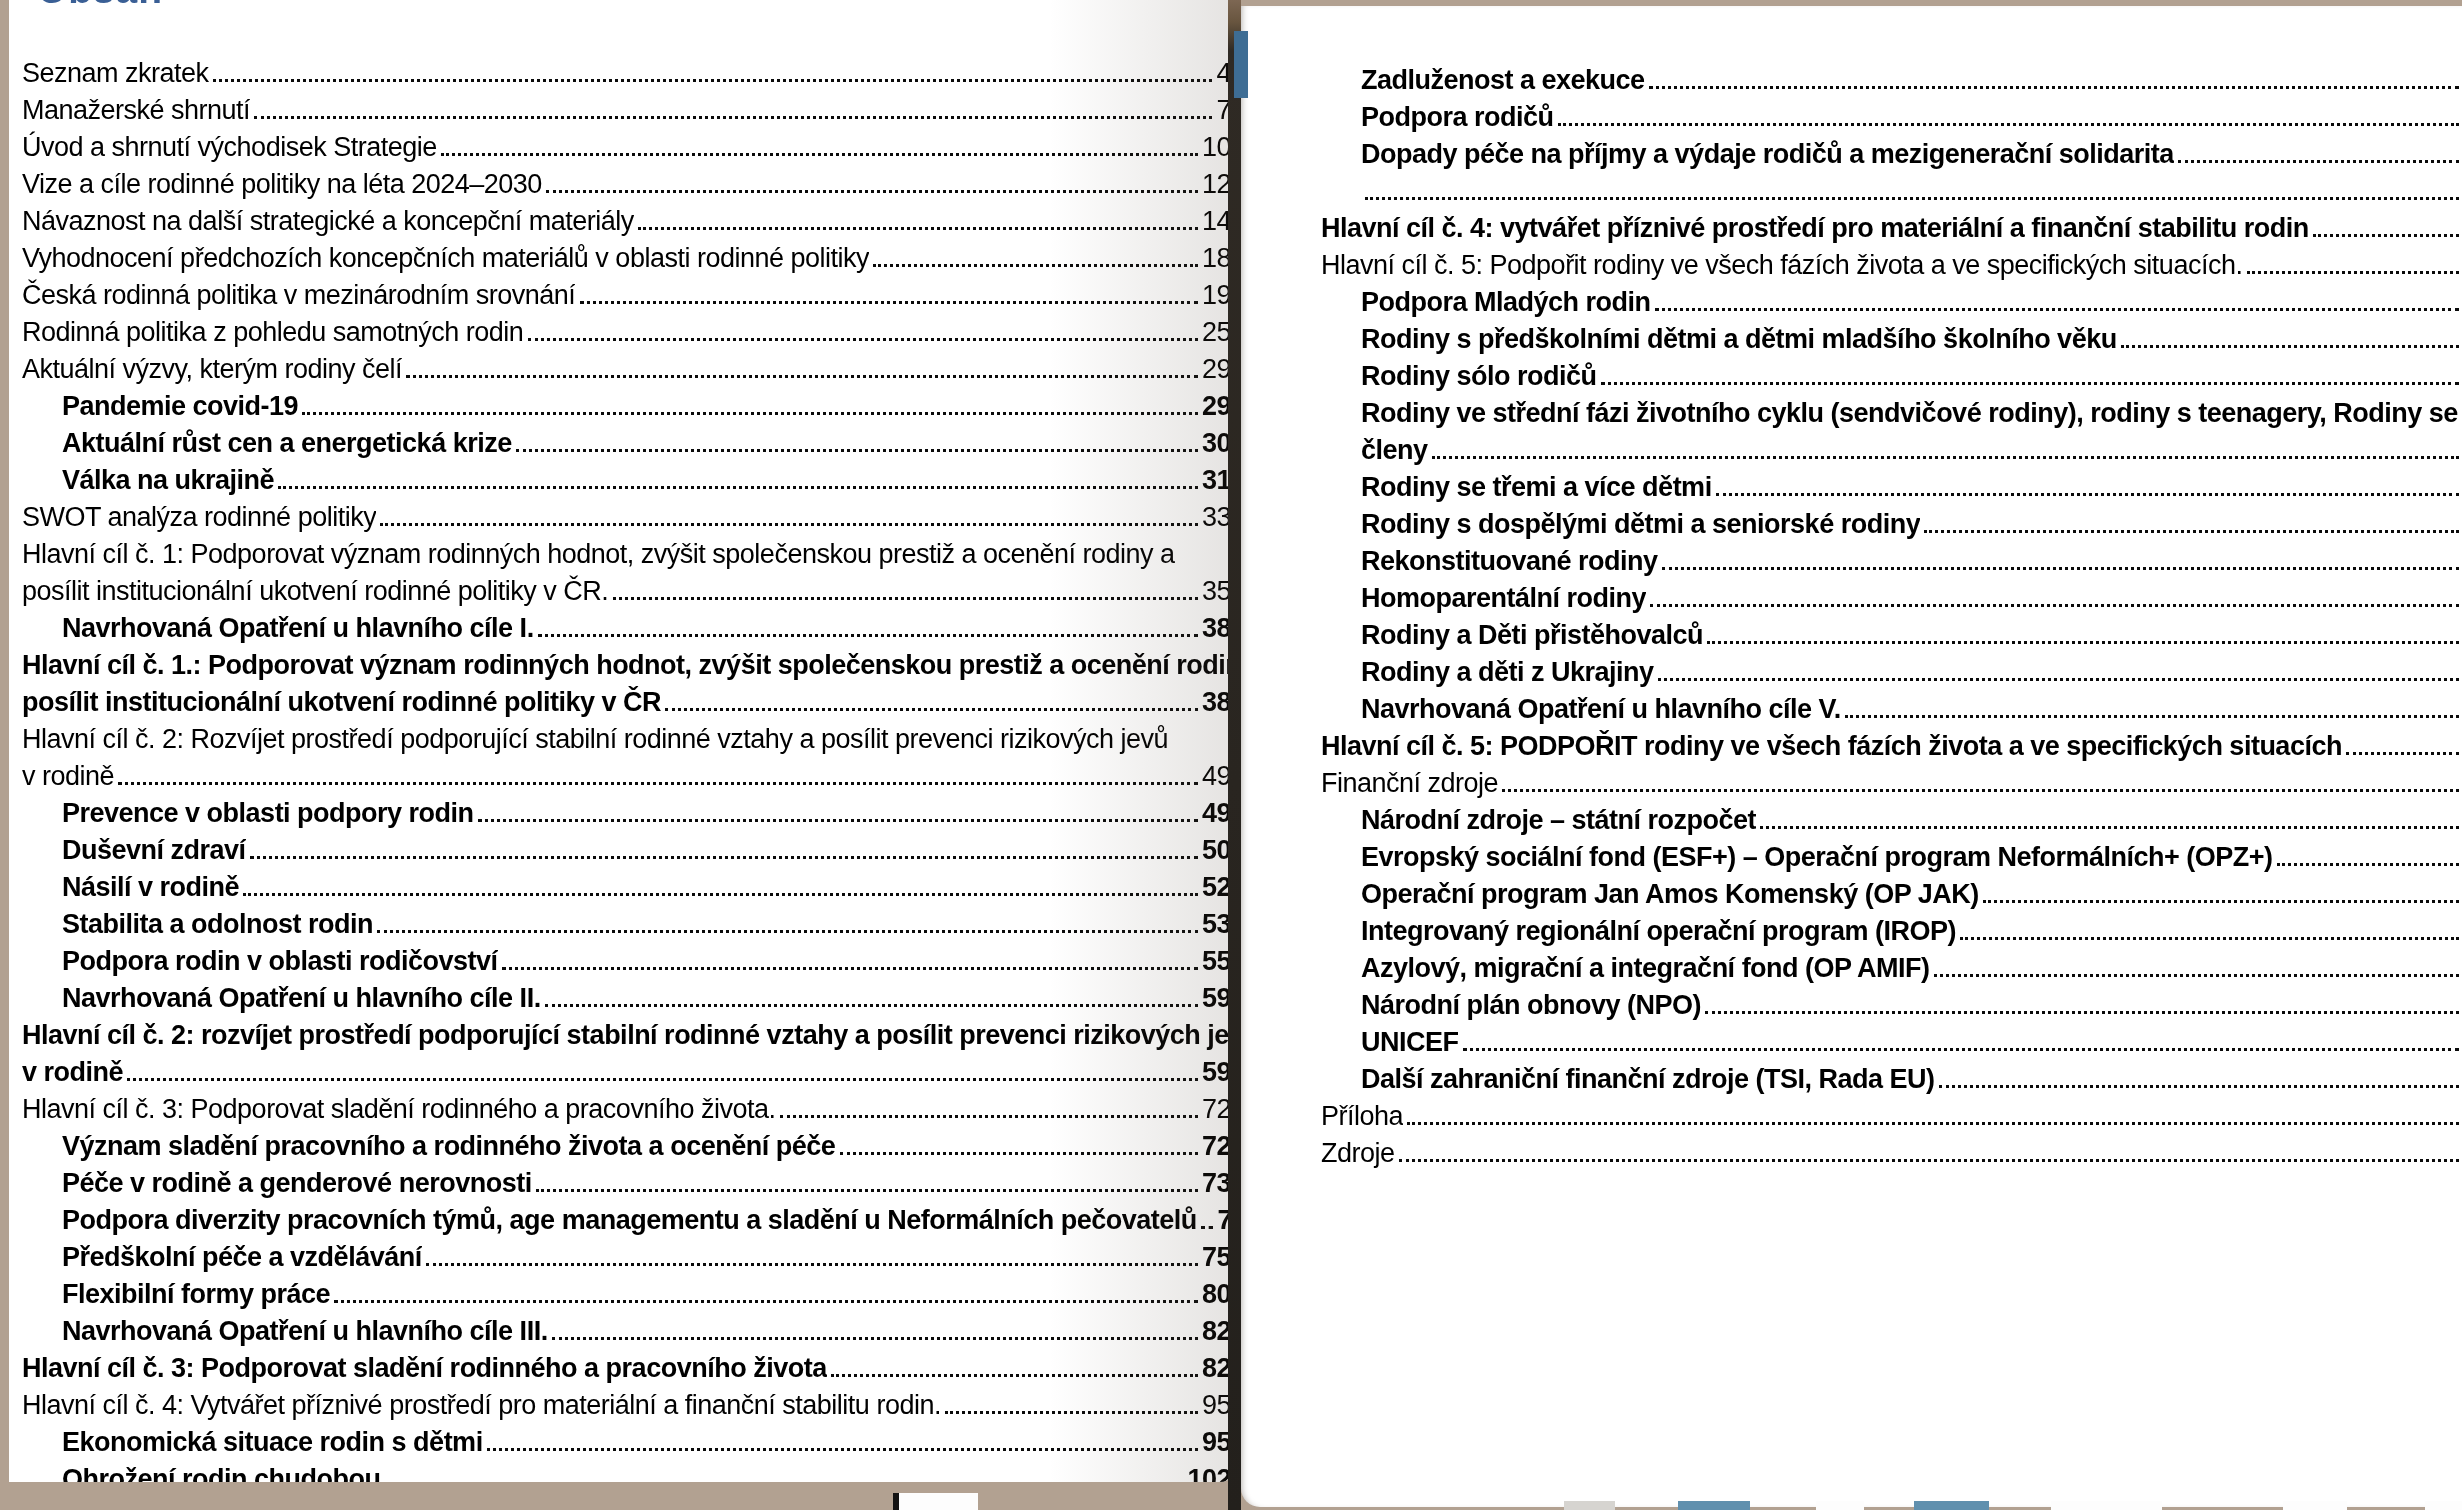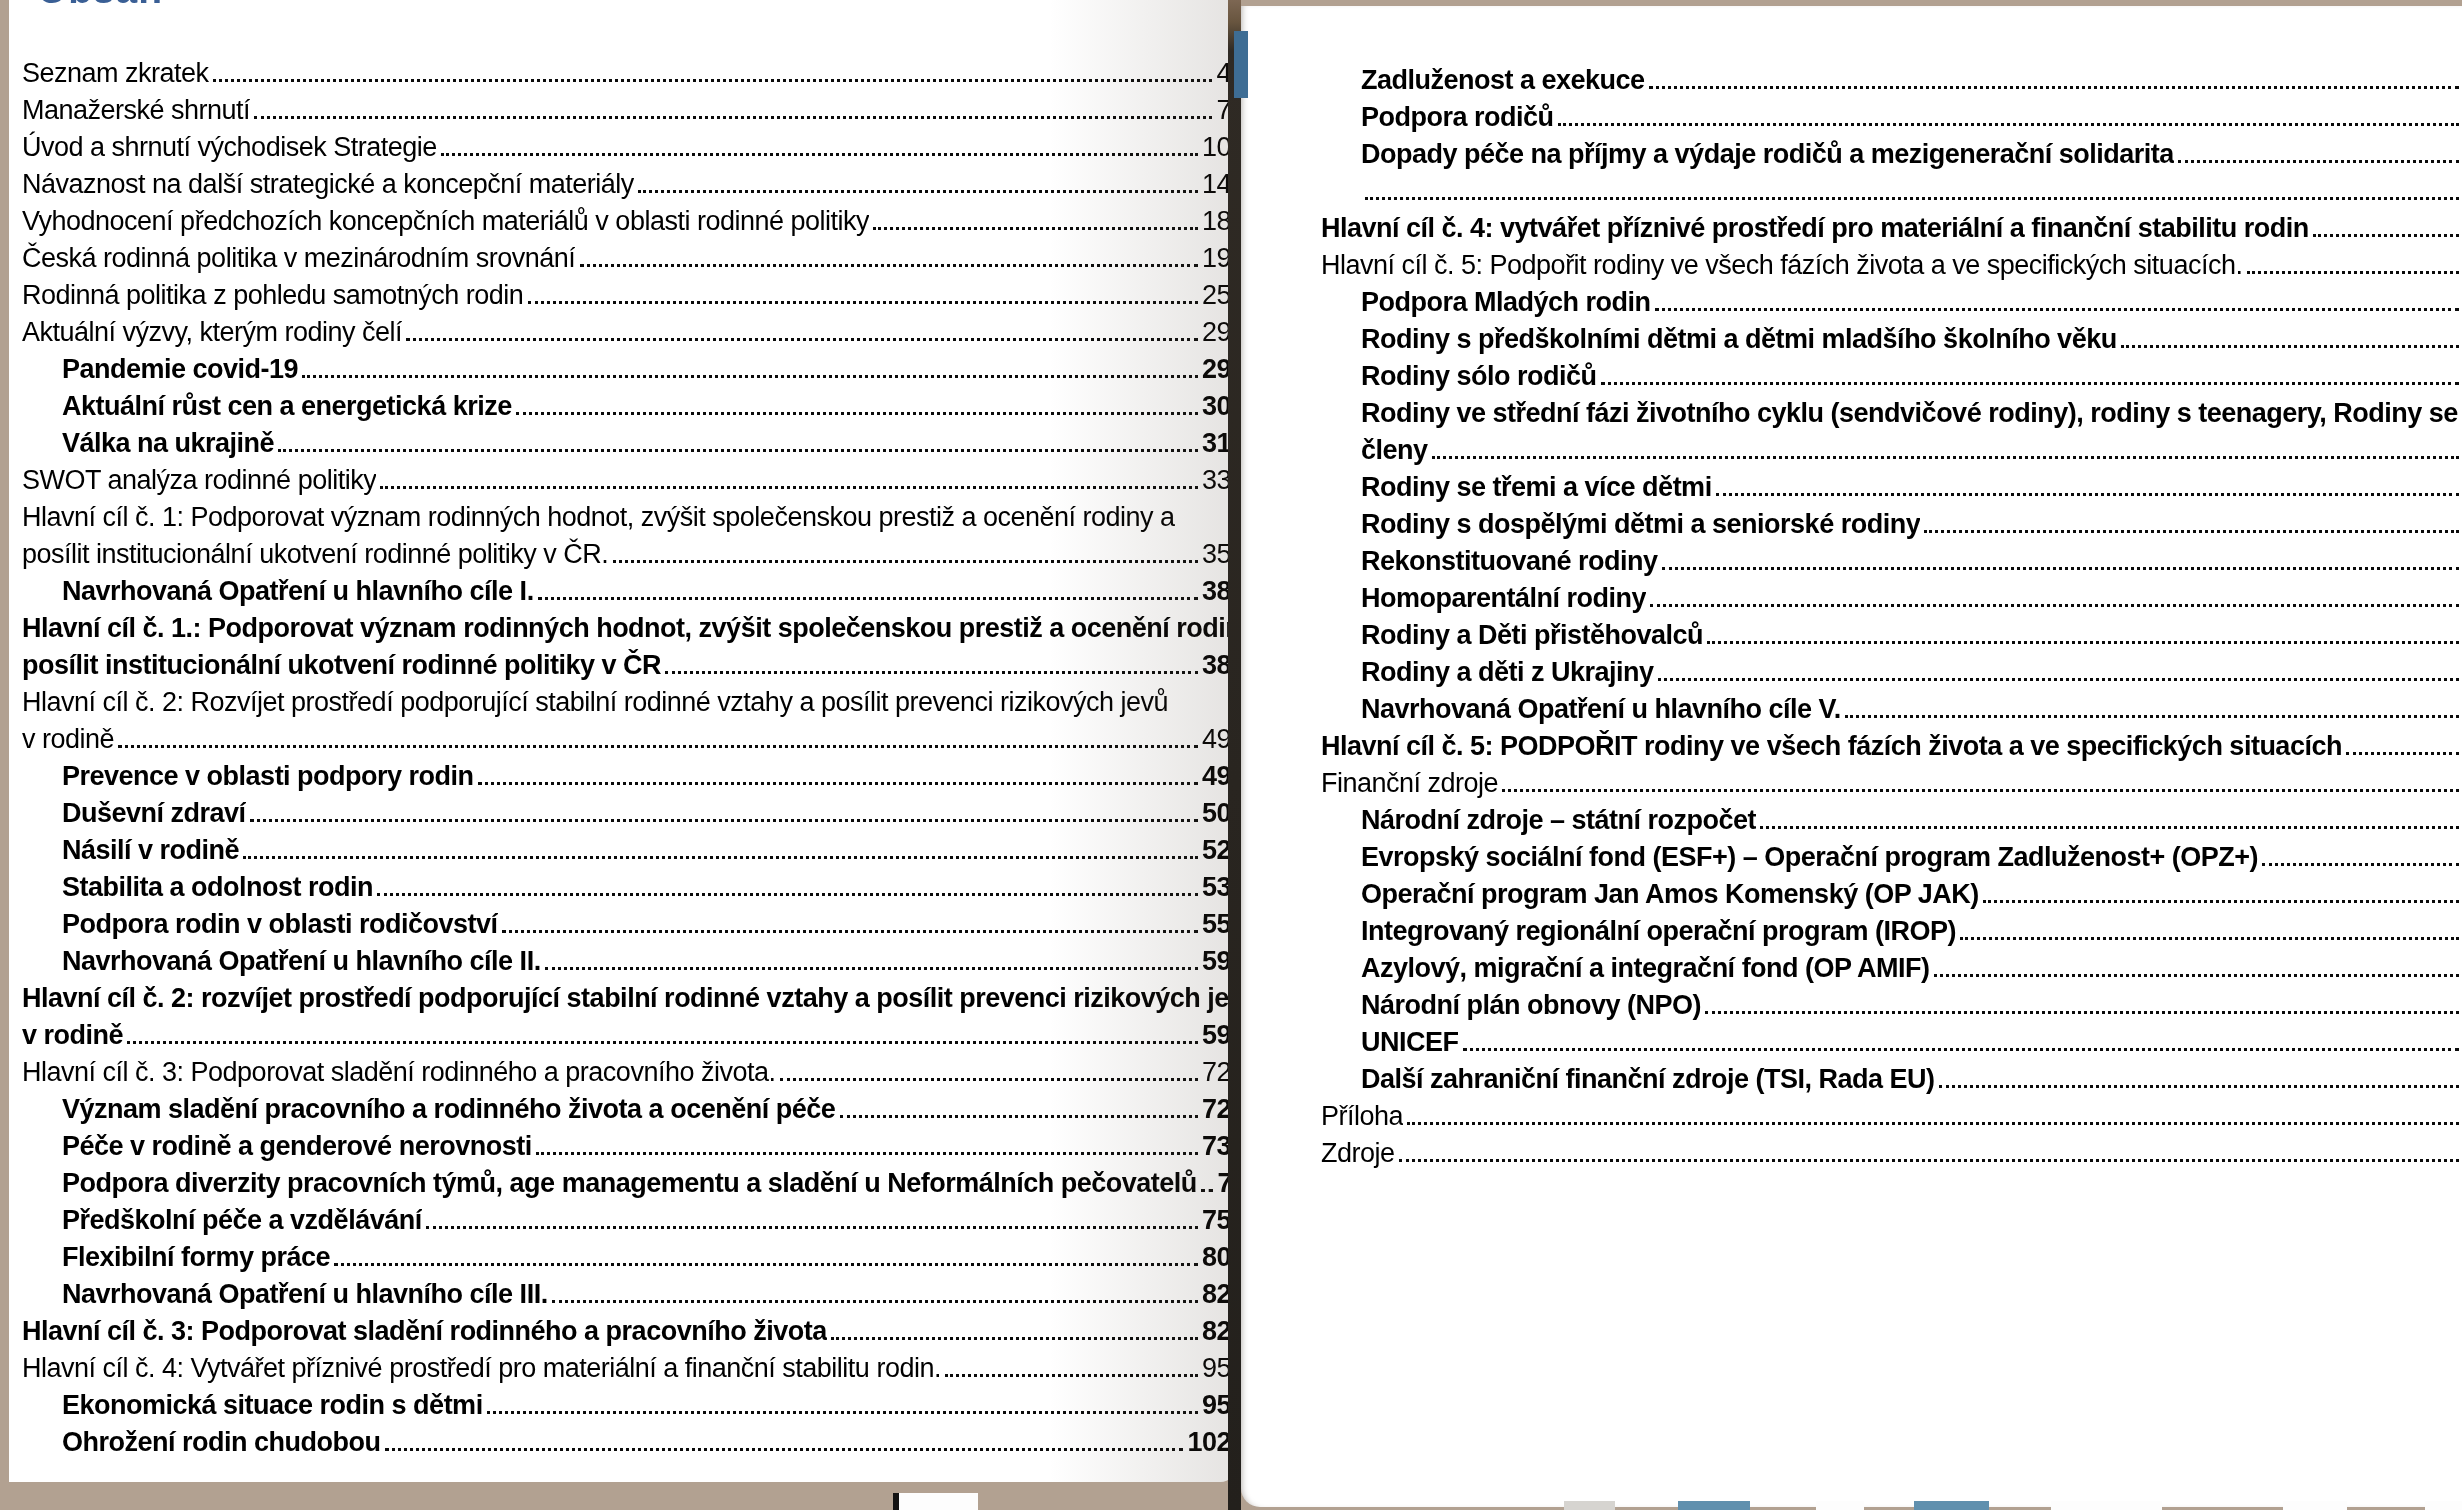--- a/index.html
+++ b/index.html
@@ -52,20 +52,25 @@
           <span class="lab">Manažerské shrnutí</span>
           <span class="lead"></span>
           <span class="num">7</span>
         </div>
         <div class="toc-row">
           <span class="lab">Úvod a shrnutí východisek Strategie</span>
           <span class="lead"></span>
           <span class="num">10</span>
         </div>
         <div class="toc-row">
+          <span class="lab">Vize a cíle rodinné politiky na léta 2024–2030</span>
+          <span class="lead"></span>
+          <span class="num">12</span>
+        </div>
+        <div class="toc-row">
           <span class="lab">Návaznost na další strategické a koncepční materiály</span>
           <span class="lead"></span>
           <span class="num">14</span>
         </div>
         <div class="toc-row">
           <span class="lab">Vyhodnocení předchozích koncepčních materiálů v oblasti rodinné politiky</span>
           <span class="lead"></span>
           <span class="num">18</span>
         </div>
         <div class="toc-row">
@@ -309,21 +314,21 @@
         </div>
         <div class="toc-row">
           <span class="lab">Finanční zdroje</span>
           <span class="lead"></span>
         </div>
         <div class="toc-row bold indent">
           <span class="lab">Národní zdroje – státní rozpočet</span>
           <span class="lead"></span>
         </div>
         <div class="toc-row bold indent">
-          <span class="lab">Evropský sociální fond (ESF+) – Operační program Zadluženost+ (OPZ+)</span>
+          <span class="lab">Evropský sociální fond (ESF+) – Operační program Neformálních+ (OPZ+)</span>
           <span class="lead"></span>
         </div>
         <div class="toc-row bold indent">
           <span class="lab">Operační program Jan Amos Komenský (OP JAK)</span>
           <span class="lead"></span>
         </div>
         <div class="toc-row bold indent">
           <span class="lab">Integrovaný regionální operační program (IROP)</span>
           <span class="lead"></span>
         </div>

